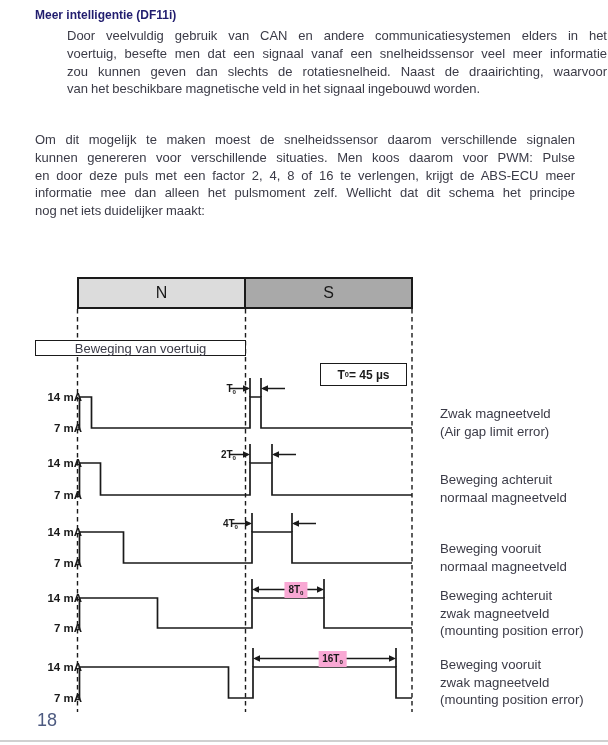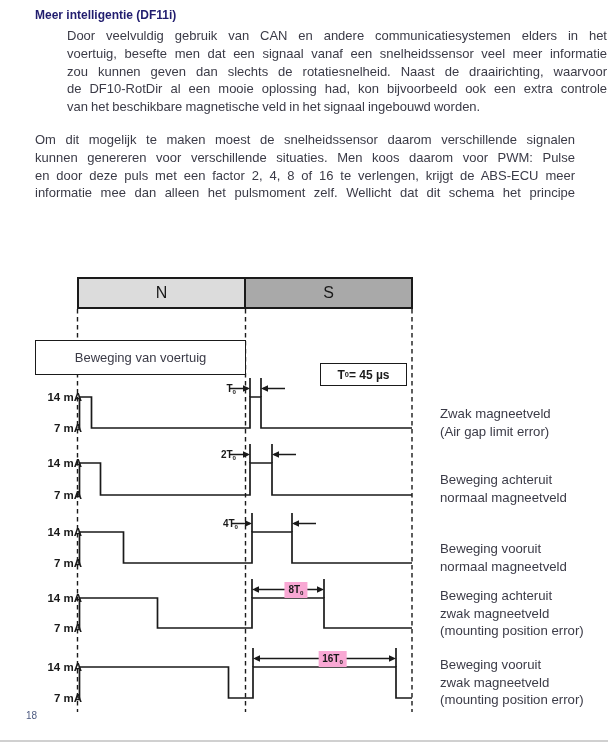--- a/index.html
+++ b/index.html
@@ -24,21 +24,21 @@
     position:absolute;left:77px;top:277px;width:336px;height:32px;
     border:2px solid var(--line,#1a1a1a);box-sizing:border-box;display:flex;
   }
   .pole{
     flex:1;display:flex;align-items:center;justify-content:center;
     font-size:16px;color:var(--line,#1a1a1a);
   }
   .pole.north{background:var(--nfill,#dcdcdc);}
   .pole.south{background:var(--sfill,#a9a9a9);border-left:2px solid var(--line,#1a1a1a);}
   .movement-box{
-    position:absolute;left:35px;top:340px;width:211px;height:35px;
+    position:absolute;left:35px;top:340px;width:211px;height:16px;
     background:#fff;border:1.6px solid var(--line,#1a1a1a);box-sizing:border-box;
     display:flex;align-items:center;justify-content:center;font-size:13px;
   }
   .t0-box{
     position:absolute;left:320px;top:363px;width:87px;height:23px;
     background:#fff;border:1.8px solid var(--line,#1a1a1a);box-sizing:border-box;
     display:flex;align-items:center;justify-content:center;
     font-size:12px;font-weight:bold;color:var(--line,#1a1a1a);
   }
   sub{font-size:0.62em;vertical-align:-0.25em;}
@@ -46,41 +46,41 @@
   .ma{
     position:absolute;left:16px;width:58px;text-align:right;
     font-size:11.5px;font-weight:bold;color:var(--line,#1a1a1a);line-height:16px;height:16px;
   }
   .annot{
     position:absolute;font-size:10px;font-weight:bold;color:var(--line,#1a1a1a);
     line-height:16px;height:16px;white-space:nowrap;
   }
   .annot.boxed{background:#f9a8d4;padding:0 4px;}
   .rlabel{position:absolute;left:432px;font-size:13.2px;line-height:17.6px;color:var(--body,#3b3b47);}
-  .page-number{position:absolute;left:26px;top:710px;font-size:10px;color:var(--pagenum,#4d5a80);}
+  .page-number{position:absolute;left:37px;top:710px;font-size:18px;color:var(--pagenum,#4d5a80);}
   .bottom-rule{position:absolute;left:0;top:740px;width:608px;height:2px;background:var(--rule,#d0d0d0);}
 </style>
 </head>
 <body>
 
 <div class="page">
 
   <div class="heading">Meer intelligentie (DF11i)</div>
   <div class="para p1">
       <div class="jline">Door veelvuldig gebruik van CAN en andere communicatiesystemen elders in het</div>
       <div class="jline">voertuig, besefte men dat een signaal vanaf een snelheidssensor veel meer informatie</div>
       <div class="jline">zou kunnen geven dan slechts de rotatiesnelheid. Naast de draairichting, waarvoor</div>
-      <div class="jline">de DF10-RotDir al een mooie oplossing had, kon bijvoorbeeld ook een extra controle</div>
       <div class="jline last">van het beschikbare magnetische veld in het signaal ingebouwd worden.</div>
     </div>
   <div class="para p2">
       <div class="jline">Om dit mogelijk te maken moest de snelheidssensor daarom verschillende signalen</div>
       <div class="jline">kunnen genereren voor verschillende situaties. Men koos daarom voor PWM: Pulse</div>
       <div class="jline">en door deze puls met een factor 2, 4, 8 of 16 te verlengen, krijgt de ABS-ECU meer</div>
       <div class="jline">informatie mee dan alleen het pulsmoment zelf. Wellicht dat dit schema het principe</div>
+      <div class="jline last">nog net iets duidelijker maakt:</div>
     </div>
 
   <svg id="dsvg" width="608" height="745" viewBox="0 0 608 745">
       <line x1="77.5" y1="309" x2="77.5" y2="712" stroke="#1a1a1a" stroke-width="1.4" stroke-dasharray="4.5 3.5"></line>
       <line x1="245.5" y1="309" x2="245.5" y2="712" stroke="#1a1a1a" stroke-width="1.4" stroke-dasharray="4.5 3.5"></line>
       <line x1="412" y1="309" x2="412" y2="712" stroke="#1a1a1a" stroke-width="1.4" stroke-dasharray="4.5 3.5"></line>
       <path d="M 77.5 428 H 79.5 V 397 H 91.5 V 428 H 250 V 397 H 261 V 428 H 412" fill="none" stroke="#1a1a1a" stroke-width="1.7"></path>
       <line x1="250" y1="378" x2="250" y2="397" stroke="#1a1a1a" stroke-width="1.7"></line>
       <line x1="261" y1="378" x2="261" y2="397" stroke="#1a1a1a" stroke-width="1.7"></line>
       <line x1="230" y1="388.5" x2="248" y2="388.5" stroke="#1a1a1a" stroke-width="1.5"></line>

